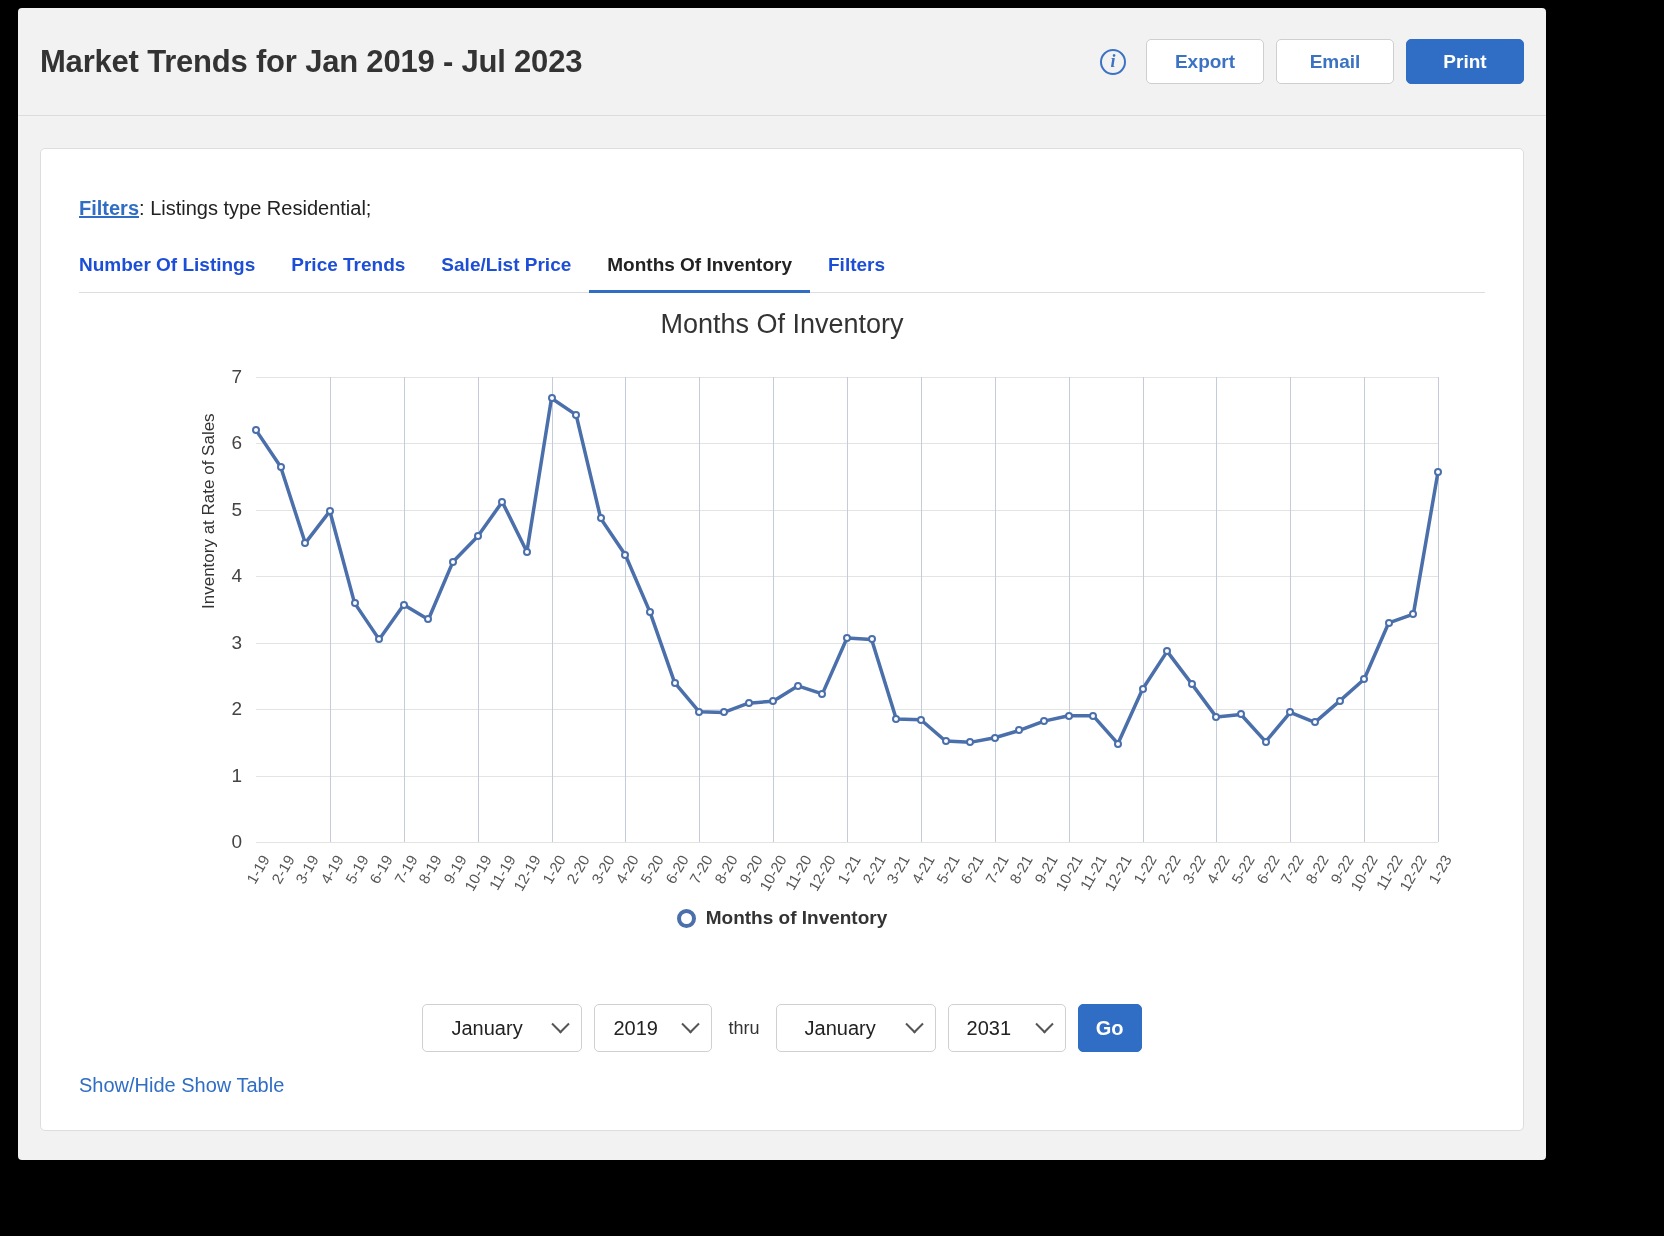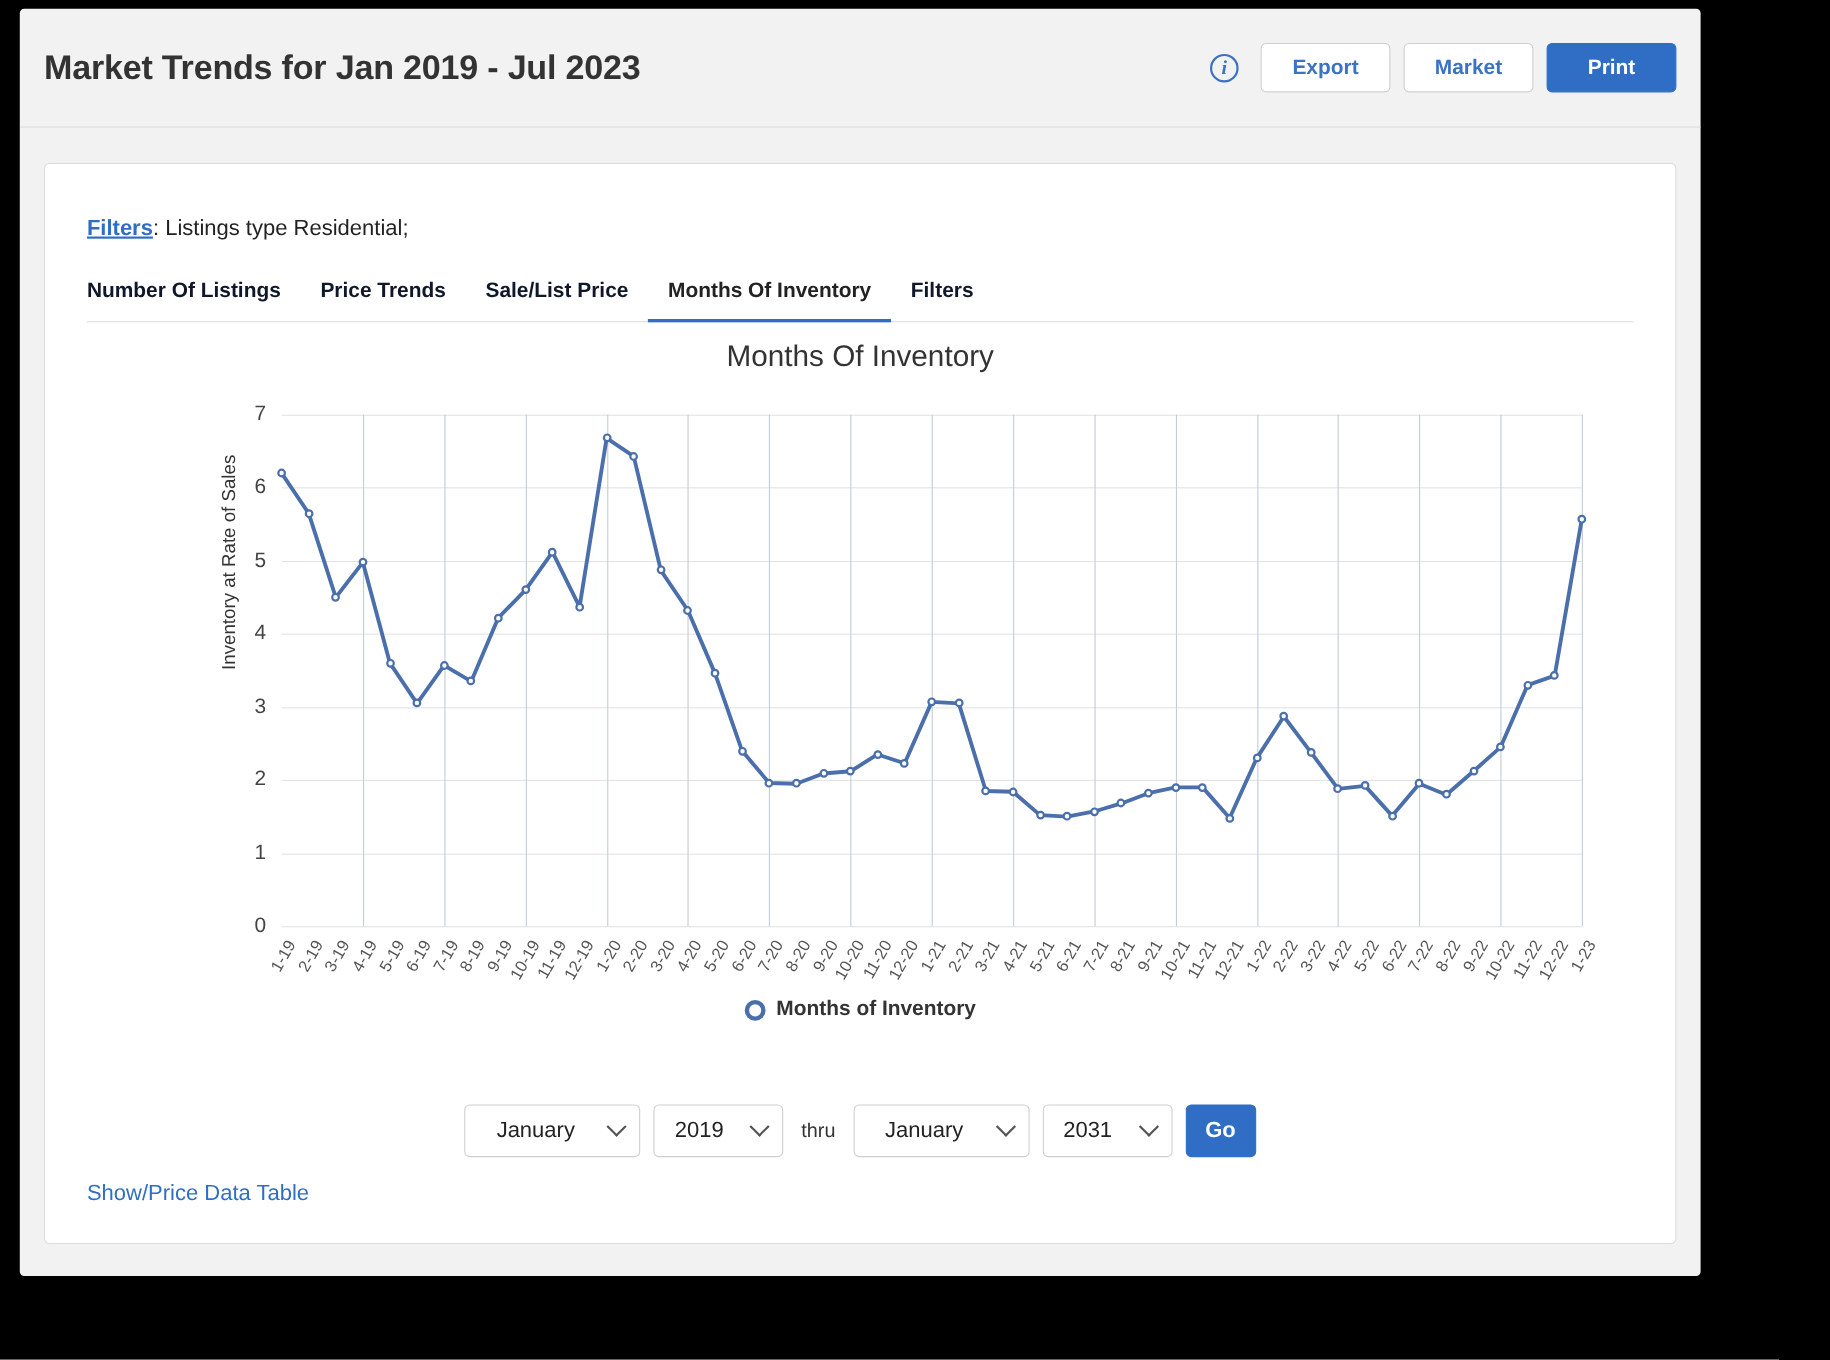--- a/index.html
+++ b/index.html
@@ -91,21 +91,21 @@
   .tabs {
     margin: 24px 38px 0 38px;
     border-bottom: 1px solid #dddddd;
     display: flex;
     align-items: flex-end;
     gap: 0;
   }
   .tab {
     font-size: 19px;
     font-weight: bold;
-    color: #0f172a;
+    color: #1d4ed8;
     padding: 10px 18px 14px 18px;
     cursor: pointer;
     white-space: nowrap;
     border-bottom: 3px solid transparent;
     margin-bottom: -1px;
   }
   .tab:first-child { padding-left: 0; }
   .tab.active {
     color: #222222;
     border-bottom-color: #2f6ec4;
@@ -245,21 +245,21 @@
 </head>
 <body>
 
 <div class="window">
 
   <div class="header">
     <div class="page-title">Market Trends for Jan 2019 - Jul 2023</div>
     <div class="header-actions">
       <div class="info-icon">i</div>
       <div class="btn">Export</div>
-      <div class="btn">Market</div>
+      <div class="btn">Email</div>
       <div class="btn primary">Print</div>
     </div>
   </div>
 
   <div class="card">
 
     <div class="filters-line">
       <span class="filters-link">Filters</span><span>: Listings type Residential;</span>
     </div>
 
@@ -438,15 +438,15 @@
         <span>January</span>
         <span class="chev"></span>
       </div>
       <div class="select year">
         <span>2031</span>
         <span class="chev"></span>
       </div>
       <div class="go-btn">Go</div>
     </div>
 
-    <div class="table-toggle">Show/Price Data Table</div>
+    <div class="table-toggle">Show/Hide Show Table</div>
   </div>
 </div>
 
 </body></html>

